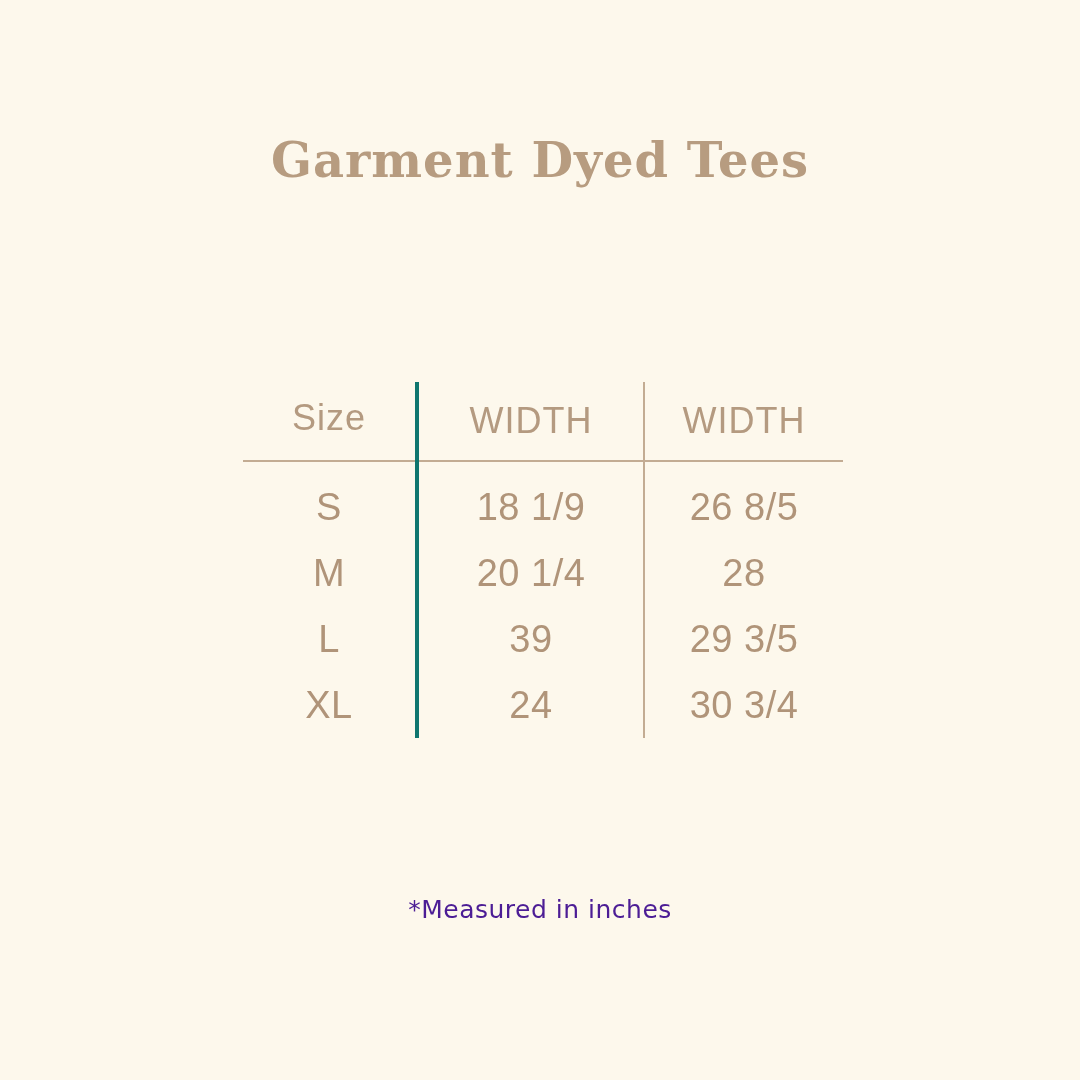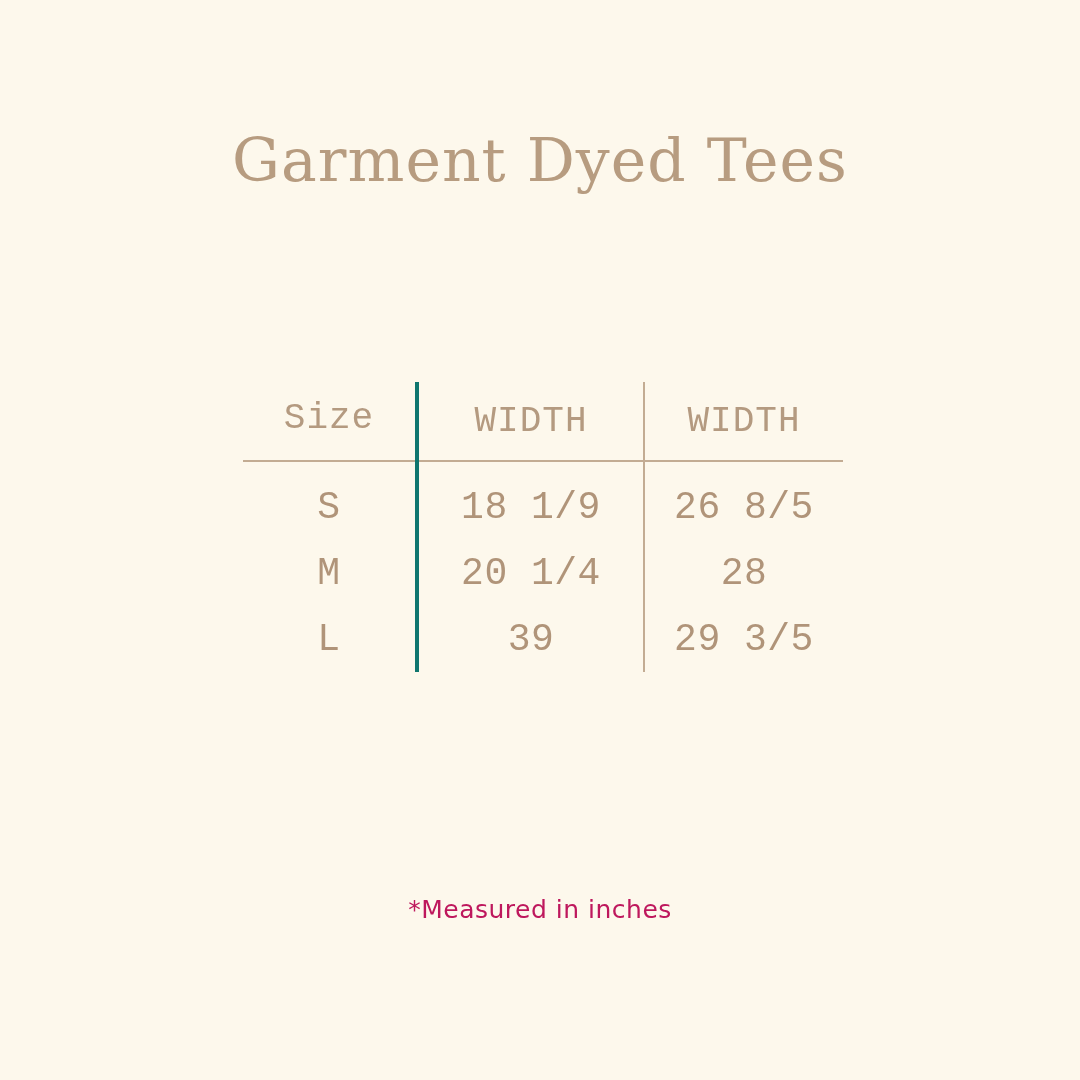--- a/index.html
+++ b/index.html
@@ -26,45 +26,45 @@
     position: absolute;
     top: 108px;
     left: 0;
     width: 100%;
     text-align: center;
   }
 
   .title-line {
     font-family: "DejaVu Serif", serif;
     color: #b79c80;
-    font-size: 60px;
+    font-size: 48px;
     line-height: 104px;
     letter-spacing: 1px;
-    font-weight: 400;
+    font-weight: 700;
     white-space: nowrap;
   }
 
   .table-wrap {
     position: absolute;
     top: 382px;
     left: 243px;
     width: 594px;
   }
 
   .chart-table {
     width: 100%;
     border-collapse: collapse;
     table-layout: fixed;
   }
 
   .chart-table th,
   .chart-table td {
     text-align: center;
     color: #b09479;
-    font-family: Liberation Mono, monospace;
+    font-family: Liberation Sans, sans-serif;
     font-weight: 400;
     padding: 0;
   }
 
   .chart-table th {
     font-size: 36px;
     height: 72px;
     vertical-align: middle;
     letter-spacing: 1px;
     color: #b49a80;
@@ -96,21 +96,21 @@
   .chart-table tbody tr:first-child td { padding-top: 12px; }
 
   .footnote {
     position: absolute;
     top: 895px;
     left: 0;
     width: 100%;
     text-align: center;
     font-family: "DejaVu Sans", sans-serif;
     font-size: 25px;
-    color: #be185d;
+    color: #4c1d95;
     letter-spacing: 0.5px;
   }
 </style>
 </head>
 <body>
 
 <div class="page">
 
   <div class="title-block">
     <div class="title-line">Garment Dyed Tees</div>
@@ -134,19 +134,24 @@
         <tr>
           <td class="col-size">M</td>
           <td class="col-width">20 1/4</td>
           <td class="col-length">28</td>
         </tr>
         <tr>
           <td class="col-size">L</td>
           <td class="col-width">39</td>
           <td class="col-length">29 3/5</td>
         </tr>
+        <tr>
+          <td class="col-size">XL</td>
+          <td class="col-width">24</td>
+          <td class="col-length">30 3/4</td>
+        </tr>
       </tbody>
     </table>
   </div>
 
   <div class="footnote">*Measured in inches</div>
 
 </div>
 
 </body></html>

